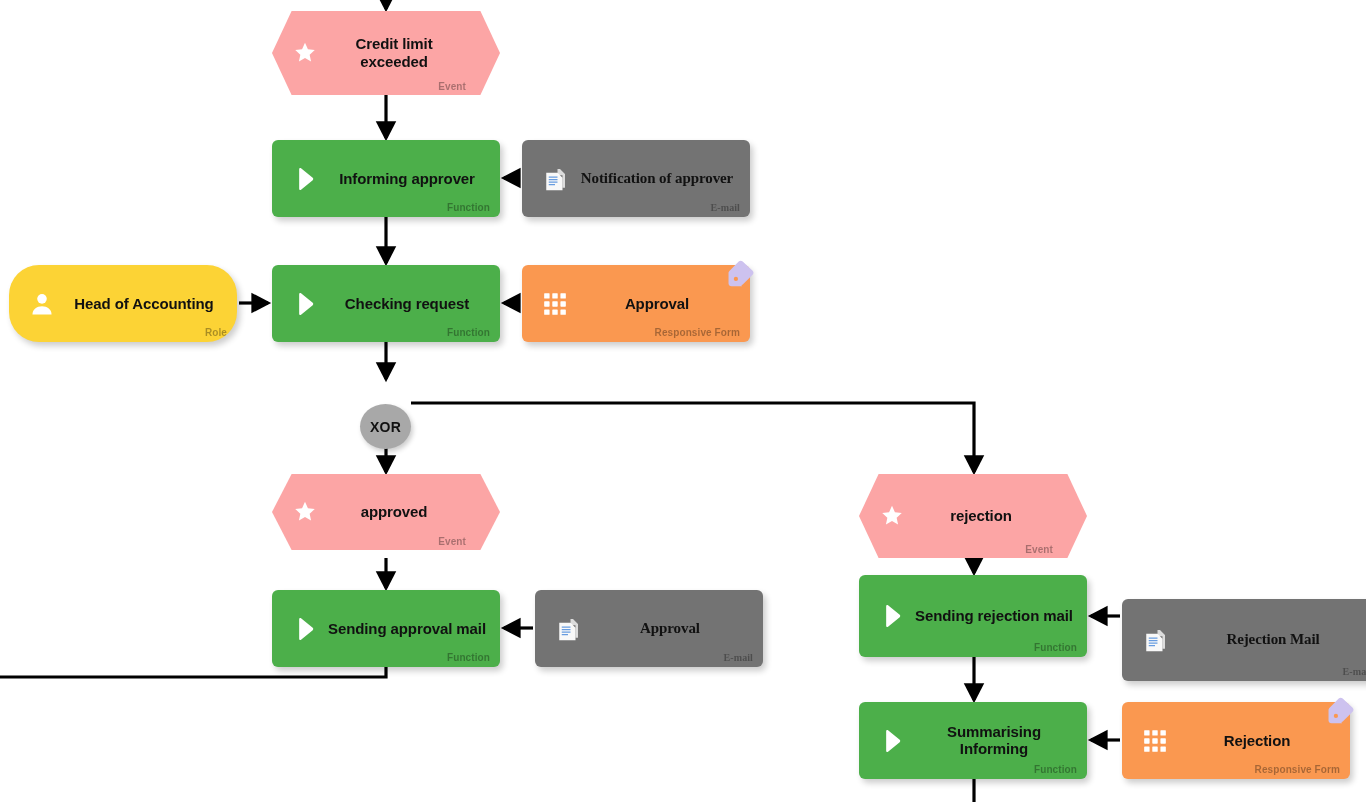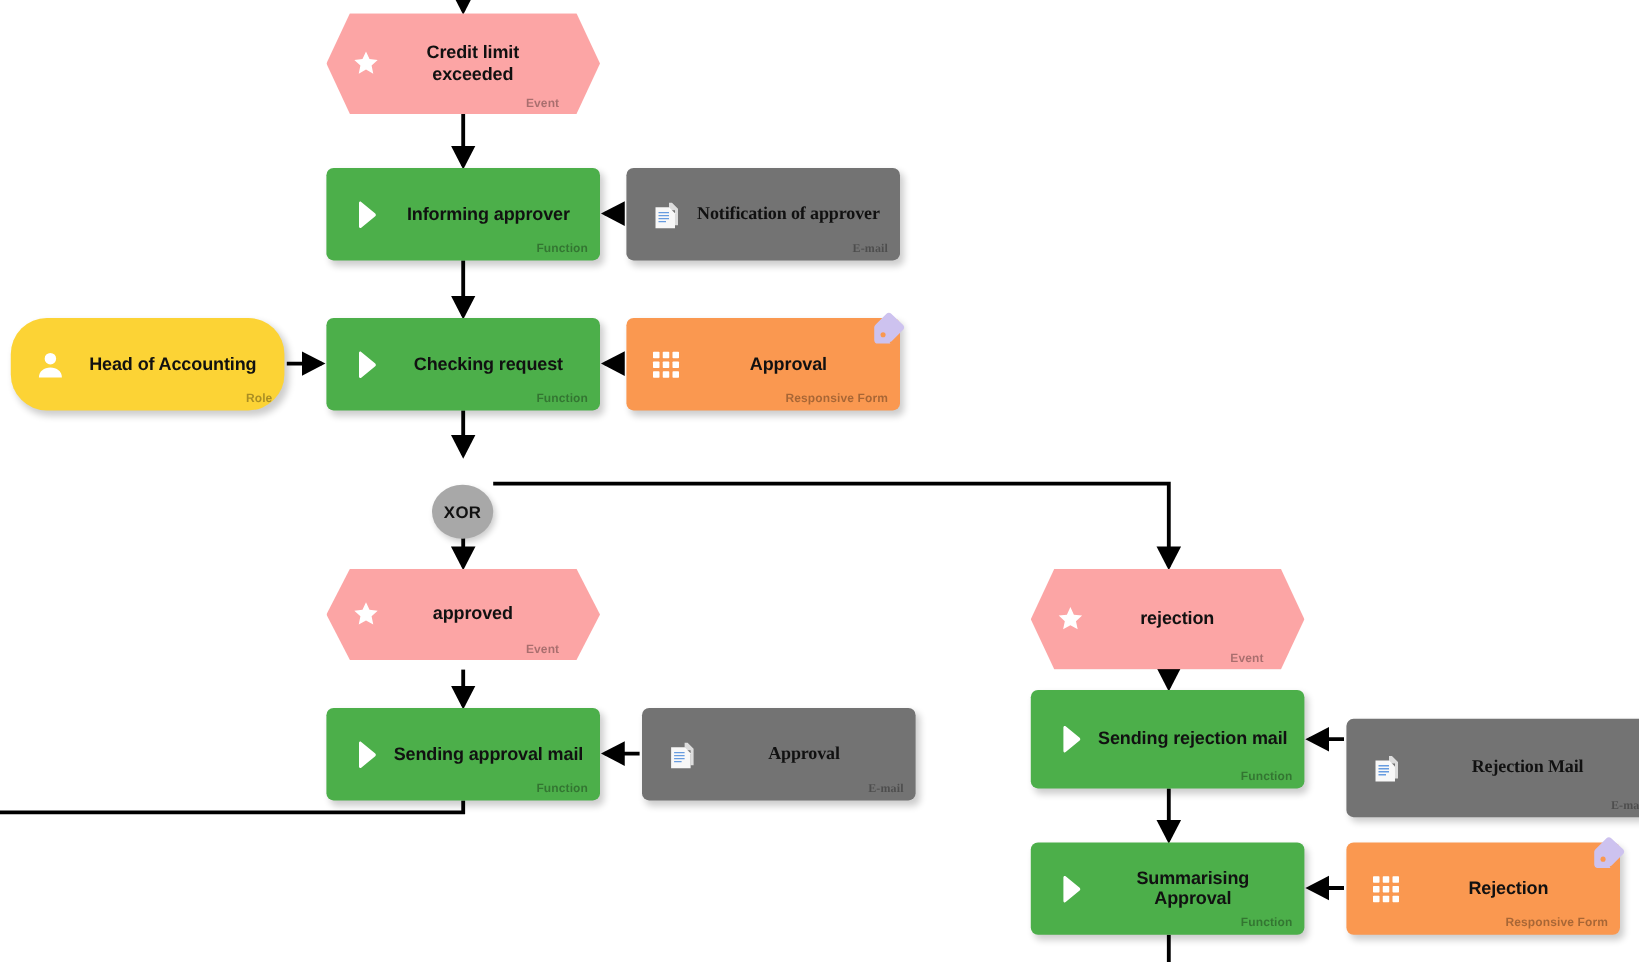--- a/index.html
+++ b/index.html
@@ -272,21 +272,21 @@
     <span class="label">Rejection Mail</span>
     <span class="type">E-mail</span>
   </div>
 
   <div class="node rect fn" style="left:859px;top:702px;width:228px;height:77px;">
     <span class="gicon">
       <svg width="28" height="28" viewBox="0 0 24 24">
           <path fill="#fff" d="M7 3.6c0-.9.9-1.3 1.6-.8l10 8.2c.6.5.6 1.5 0 2l-10 8.2c-.7.6-1.6.1-1.6-.8z"></path>
         </svg>
     </span>
-    <span class="label">Summarising Approval</span>
+    <span class="label">Summarising Informing</span>
     <span class="type">Function</span>
   </div>
 
   <div class="node rect form" style="left:1122px;top:702px;width:228px;height:77px;">
     <span class="gicon">
       <svg width="26" height="26" viewBox="0 0 24 24">
           <g fill="#fff">
         <rect x="2" y="2" width="5" height="5" rx="0.6"></rect>
             <rect x="9.5" y="2" width="5" height="5" rx="0.6"></rect>
             <rect x="17" y="2" width="5" height="5" rx="0.6"></rect>

